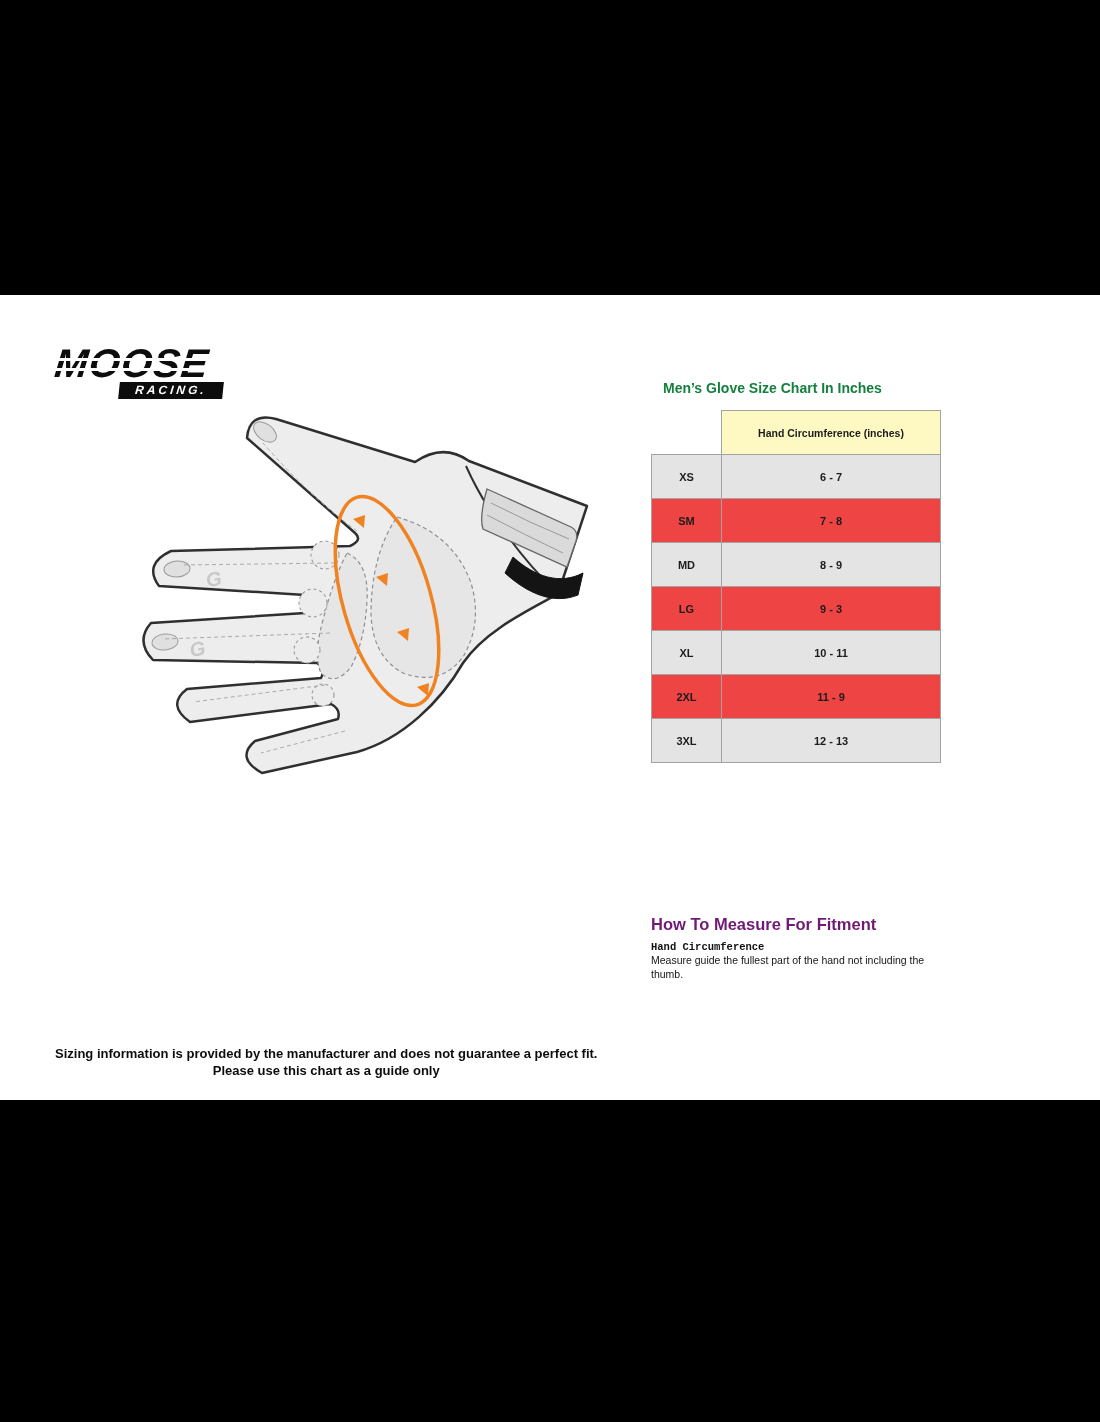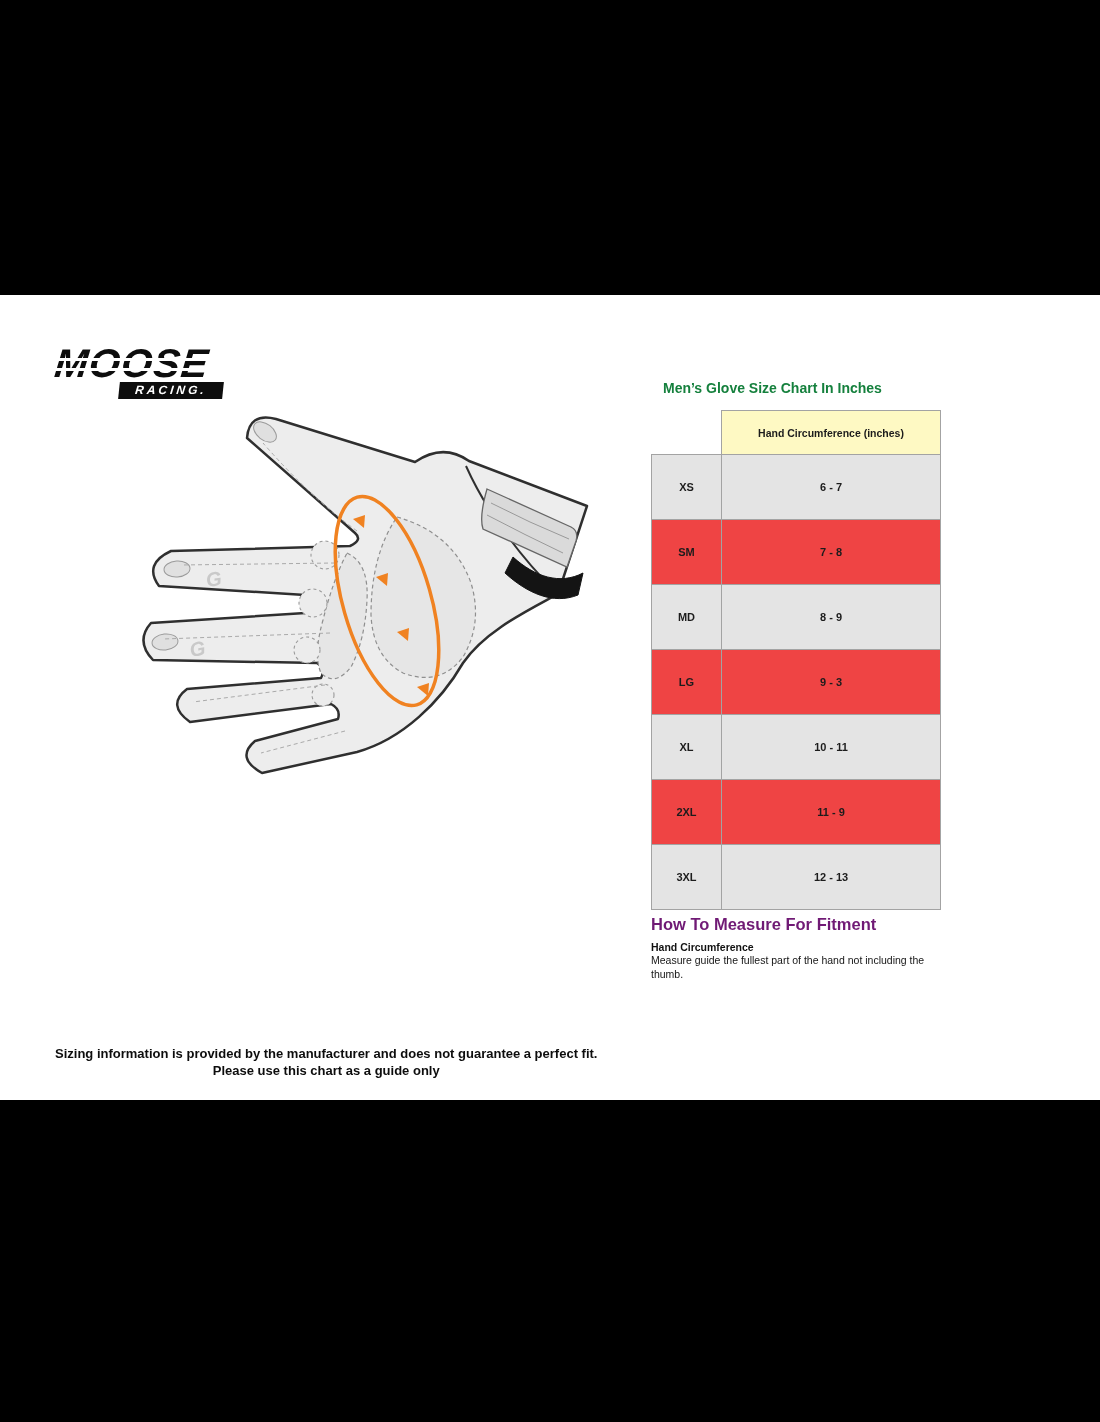--- a/index.html
+++ b/index.html
@@ -27,27 +27,27 @@
 
   
   .chart-title { position:absolute; left:663px; top:380px; font-size:14px; font-weight:bold; color:#15803d; }
   .size-table { position:absolute; left:651px; top:410px; border-collapse:collapse;
                 font-size:11px; font-weight:bold; color:#1c1c1c; }
   .size-table td { border:1px solid #a3a3a3; text-align:center; vertical-align:middle; }
   .size-table td.col-size  { width:70px; }
   .size-table td.col-range { width:219px; }
   .size-table tr.header td { height:44px; background:#fef9c3; font-size:10.5px; }
   .size-table tr.header td.blank { border:none; background:transparent; }
-  .size-table tr.body td { height:65px; }
+  .size-table tr.body td { height:44px; }
   .size-table tr.odd  td { background:#e4e4e4; }
   .size-table tr.even td { background:#ef4444; }
 
   
   .howto-title { position:absolute; left:651px; top:915px; font-size:16.5px; font-weight:bold; color:#701a75; }
-  .howto-label { position:absolute; left:651px; top:941px; font-size:10.5px; font-weight:bold; }
+  .howto-label { position:absolute; left:651px; top:941px; font-size:10.5px; font-weight:bold;font-family:Liberation Mono, monospace; }
   .howto-text  { position:absolute; left:651px; top:954px; width:292px; font-size:10.5px; line-height:1.3; color:#151515; }
 
   
   .disclaimer { position:absolute; left:55px; top:1046px; font-size:13px; font-weight:bold; line-height:1.3; color:#0d0d0d;text-align:center; }
 </style>
 </head>
 <body>
 
 <div class="canvas">
 

